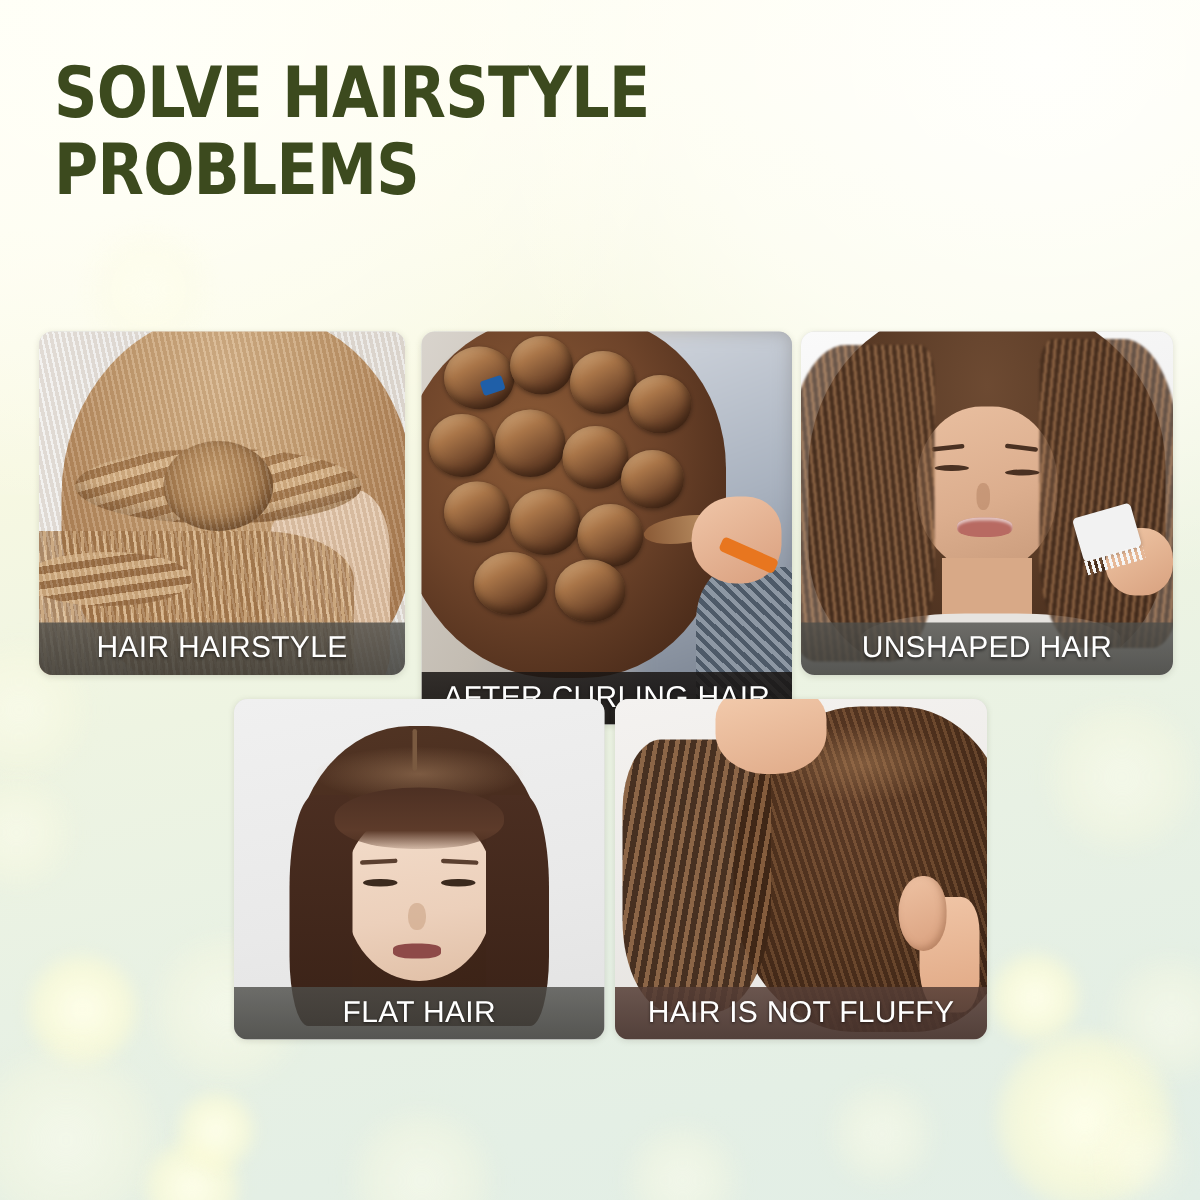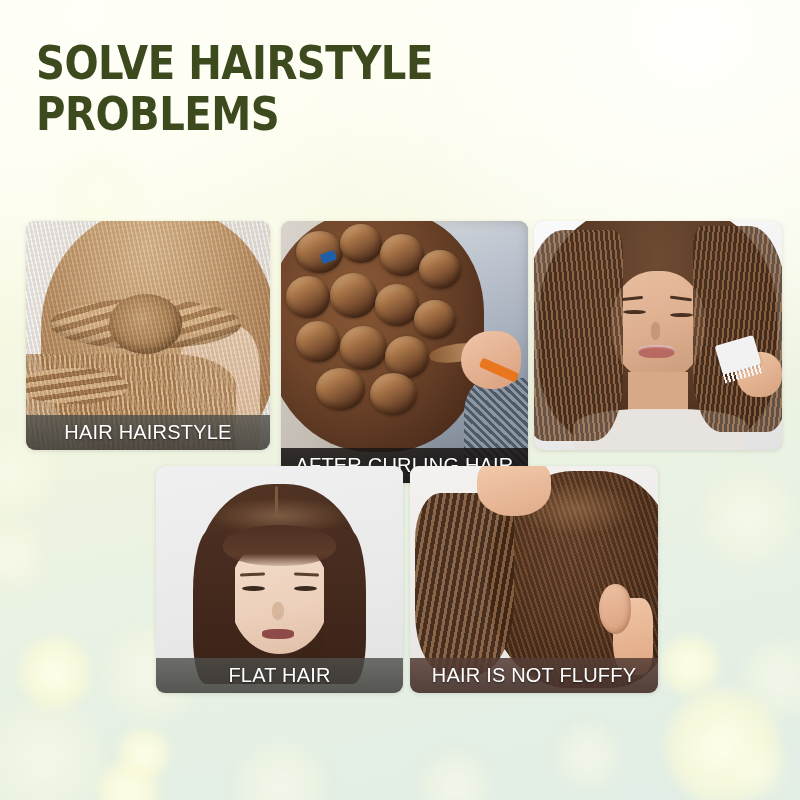--- a/index.html
+++ b/index.html
@@ -443,20 +443,21 @@
       <div class="eye eyeR"></div>
       <div class="nose"></div>
       <div class="mouth"></div>
       <div class="neck3"></div>
       <div class="shirt"></div>
       <div class="frizzL"></div>
       <div class="frizzR"></div>
       <div class="hand3"></div>
       <div class="comb"></div>
     </div>
+    <div class="caption cap-gray">UNSHAPED HAIR</div>
   </div>
 
   <div class="card" style="left:156px; top:466px; width:247px; height:227px;">
     <div class="photo p4">
       <div class="hair4"></div>
       <div class="sheen"></div>
       <div class="part"></div>
       <div class="face4"></div>
       <div class="sideL"></div>
       <div class="sideR"></div>

